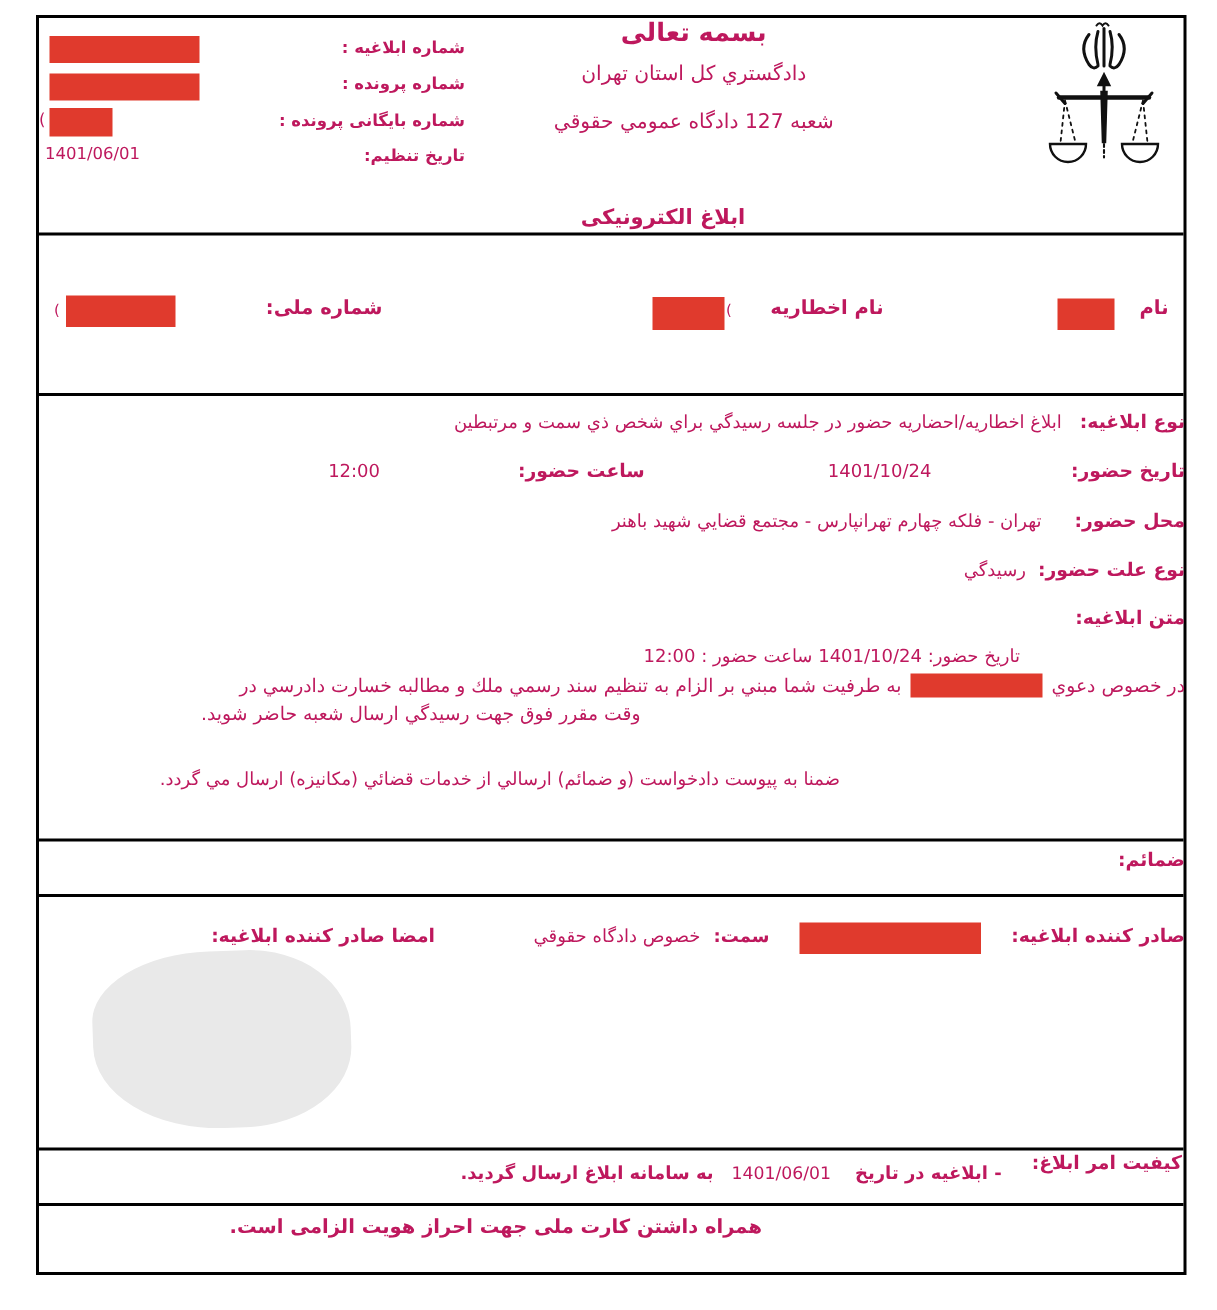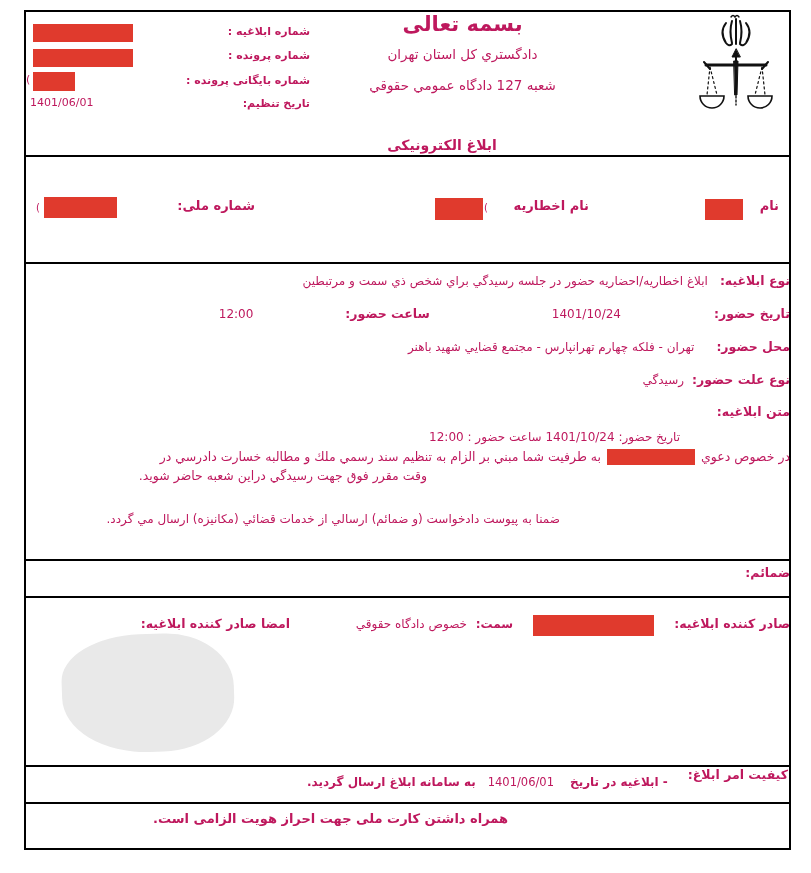--- a/index.html
+++ b/index.html
@@ -22,21 +22,21 @@
   .center-block { position:absolute; left:330px; top:12px; width:265px; text-align:center; }
   .remnant { position:absolute; font-size:10px; direction:ltr; unicode-bidi:bidi-override; }
   .sig-blob {
     position:absolute; left:62px; top:634px; width:172px; height:118px;
     background:#e9e9e9;
     border-radius: 46% 40% 42% 50% / 38% 46% 44% 48%;
     transform:rotate(-2deg);
   }
   .fs11{font-size:11px;} .fs115{font-size:11.5px;} .fs12{font-size:12px;}
   .fs125{font-size:12.5px;} .fs13{font-size:13px;} .fs135{font-size:13.5px;}
-  .fs14{font-size:14px;} .fs15{font-size:21px;}
+  .fs14{font-size:14px;} .fs15{font-size:17px;}
   .ltr { direction:ltr; unicode-bidi:embed; }
 </style>
 </head>
 <body>
 
 <div class="page">
 
   <div class="doc-border"></div>
   <div class="hline" style="top:155px"></div>
   <div class="hline" style="top:262px"></div>
@@ -120,21 +120,21 @@
   </div>
 
   <span class="abs b fs125" style="right:21px;top:404px">متن ابلاغیه:</span>
   <span class="abs fs12" style="right:131px;top:430px">تاریخ حضور: 1401/10/24 ساعت حضور : 12:00</span>
 
   <div class="row" style="right:21px;top:449px;column-gap:6px">
     <span class="fs125">در خصوص دعوي</span>
     <span class="redact-inline"></span>
     <span class="fs125">به طرفیت شما مبني بر الزام به تنظیم سند رسمي ملك و مطالبه خسارت دادرسي در</span>
   </div>
-  <span class="abs fs125" style="right:384px;top:468px">وقت مقرر فوق جهت رسیدگي دراین شعبه حاضر شوید.</span>
+  <span class="abs fs125" style="right:384px;top:468px">وقت مقرر فوق جهت رسیدگي ارسال شعبه حاضر شوید.</span>
 
   <span class="abs fs12" style="right:251px;top:512px">ضمنا به پیوست دادخواست (و ضمائم) ارسالي از خدمات قضائي (مکانیزه) ارسال مي گردد.</span>
 
   <span class="abs b fs125" style="right:21px;top:565px">ضمائم:</span>
 
   <span class="abs b fs125" style="right:21px;top:616px">صادر کننده ابلاغیه:</span>
   <div class="redact" style="left:533px;top:615px;width:121px;height:21px"></div>
   <span class="abs b fs12" style="right:298px;top:617px">سمت:</span>
   <span class="abs fs12" style="right:344px;top:617px">خصوص دادگاه حقوقي</span>
   <span class="abs b fs125" style="right:521px;top:616px">امضا صادر کننده ابلاغیه:</span>

